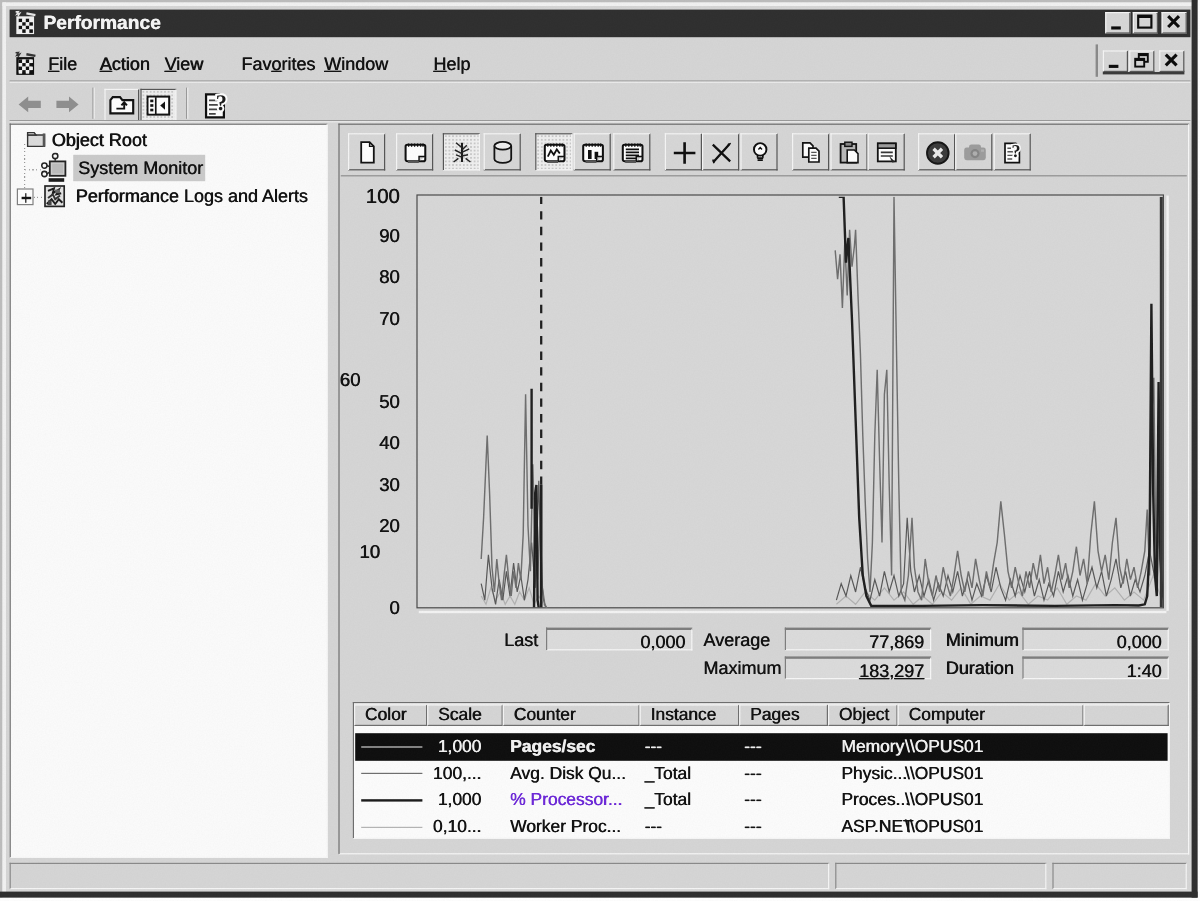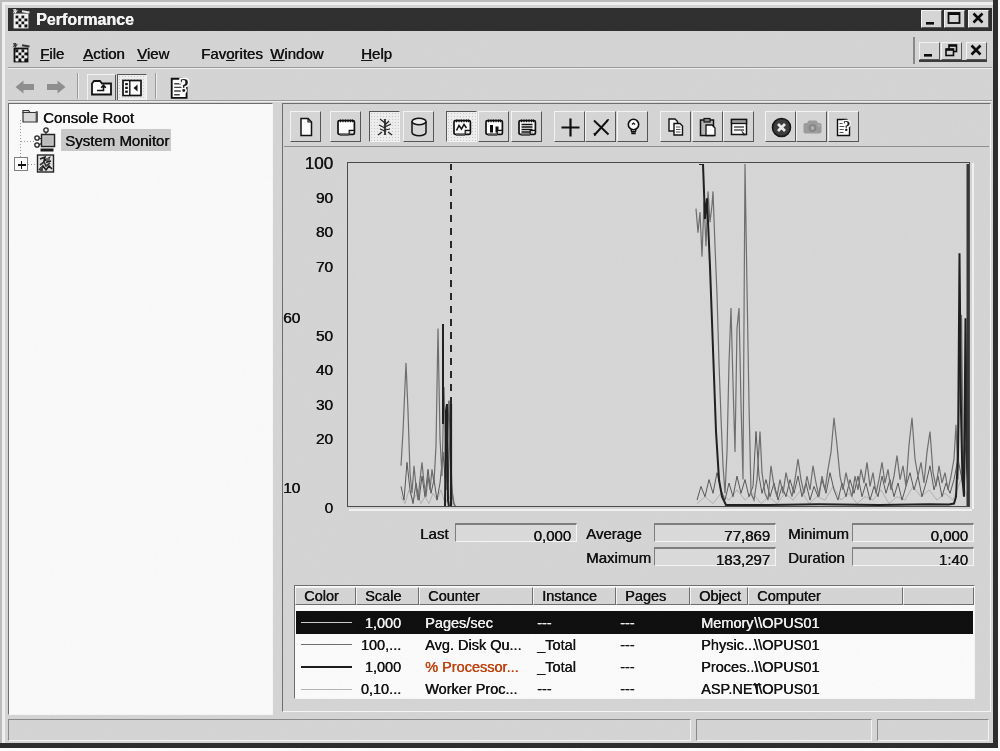--- a/index.html
+++ b/index.html
@@ -145,21 +145,21 @@
 <div class="abs" style="left:8px;top:101px;width:984px;height:1px;background:#f0f0f0;"></div>
 <div class="abs" style="left:8px;top:103px;width:265px;height:612px;border-top:1.5px solid #6e6e6e;border-left:1.5px solid #6e6e6e;border-right:1.5px solid #f8f8f8;border-bottom:1.5px solid #f8f8f8;background:#fcfcfc;"></div>
 <div class="abs" style="left:20px;top:120px;width:1px;height:44px;background-image:repeating-linear-gradient(to bottom,#9a9a9a 0 1px,transparent 1px 3px);"></div>
 <div class="abs" style="left:21px;top:141px;width:13px;height:1px;background-image:repeating-linear-gradient(to right,#9a9a9a 0 1px,transparent 1px 3px);"></div>
 <div class="abs" style="left:28px;top:164px;width:7px;height:1px;background-image:repeating-linear-gradient(to right,#9a9a9a 0 1px,transparent 1px 3px);"></div>
 <div class="abs" style="left:22px;top:108px;"><svg width="17" height="16" viewBox="0 0 17 16">
 <path d="M1 4.5 L1 14 L15 14 L15 4.5 Z" fill="#dcdcdc" stroke="#333" stroke-width="1.2"></path>
 <path d="M1 4.5 L1 2.5 L6.5 2.5 L8 4.5 Z" fill="#dcdcdc" stroke="#333" stroke-width="1.2"></path>
 <rect x="13.6" y="3.2" width="2.2" height="11" fill="#555"></rect>
 </svg></div>
-<div class="txt" style="left:43px;top:109px;">Console Root</div>
+<div class="txt" style="left:43px;top:109px;">Object Root</div>
 <div class="abs" style="left:34px;top:127px;"><svg width="25" height="26" viewBox="0 0 25 26">
 <circle cx="12" cy="3" r="2.2" fill="none" stroke="#222" stroke-width="1.3"></circle>
 <circle cx="3" cy="11" r="2.2" fill="none" stroke="#222" stroke-width="1.3"></circle>
 <circle cx="3" cy="18" r="2.2" fill="none" stroke="#222" stroke-width="1.3"></circle>
 <line x1="5" y1="11" x2="8" y2="12" stroke="#222" stroke-width="1.2"></line>
 <line x1="5" y1="18" x2="8" y2="16" stroke="#222" stroke-width="1.2"></line>
 <line x1="12" y1="5" x2="12" y2="7" stroke="#222" stroke-width="1.2"></line>
 <rect x="7.5" y="7.5" width="13" height="12" fill="#cdcdcd" stroke="#222" stroke-width="1.5"></rect>
 <rect x="9.5" y="9.5" width="9" height="8" fill="#bdbdbd"></rect>
 <rect x="6.5" y="21.5" width="13" height="3" fill="#1a1a1a"></rect>
@@ -171,20 +171,21 @@
       <div class="abs" style="left:5.7px;top:2.8px;width:1.6px;height:8px;background:#111;"></div>
     </div>
 <div class="abs" style="left:36px;top:153px;"><svg width="19" height="21" viewBox="0 0 19 21">
 <rect x="1.5" y="2" width="16" height="17" fill="#e3e3e3" stroke="#222" stroke-width="1.4"></rect>
 <path d="M4 6 L9 4 L8 8 L13 5 L11 9 L15 8" fill="none" stroke="#1a1a1a" stroke-width="1.6"></path>
 <path d="M4 12 L8 9 L10 13 L14 10" fill="none" stroke="#333" stroke-width="1.6"></path>
 <path d="M3 17 L7 13 L10 17 L13 13 L16 16" fill="none" stroke="#1a1a1a" stroke-width="1.6"></path>
 <rect x="4" y="14" width="3" height="4" fill="#444"></rect>
 <rect x="10" y="5" width="4" height="3" fill="#666"></rect>
 </svg></div>
+<div class="txt" style="left:63px;top:155px;">Performance Logs and Alerts</div>
 <div class="abs" style="left:282px;top:103px;width:709px;height:609px;border-top:1.5px solid #6e6e6e;border-left:1.5px solid #6e6e6e;border-right:1.5px solid #f8f8f8;border-bottom:1.5px solid #f8f8f8;background:#d6d6d6;"></div>
 <div class="abs btn" style="left:290px;top:111px;width:31px;height:31px;">
       <div class="abs" style="left:4.5px;top:4.5px;"><svg width="20" height="20" viewBox="0 0 20 20">
           <path d="M5 1.5 L12 1.5 L15.5 5 L15.5 18.5 L5 18.5 Z" fill="#fff" stroke="#111" stroke-width="1.5"></path>
           <path d="M12 1.5 L12 5 L15.5 5" fill="none" stroke="#111" stroke-width="1.2"></path>
         </svg></div>
     </div>
 <div class="abs btn" style="left:330px;top:111px;width:31px;height:31px;">
       <div class="abs" style="left:4.5px;top:4.5px;"><svg width="21" height="21" viewBox="0 0 21 21">
           <rect x="2" y="3.6" width="16.4" height="13.8" rx="1.5" fill="#fff" stroke="#0d0d0d" stroke-width="1.7"></rect>
@@ -303,21 +304,21 @@
 <div class="abs" style="left:284px;top:146px;width:705px;height:1.2px;background:#8f8f8f;"></div>
 <div class="txt" style="left:283px;top:154.0px;width:50px;text-align:right;font-size:17px;">100</div>
 <div class="txt" style="left:283px;top:188.5px;width:50px;text-align:right;font-size:15.5px;">90</div>
 <div class="txt" style="left:283px;top:223.0px;width:50px;text-align:right;font-size:15.5px;">80</div>
 <div class="txt" style="left:283px;top:257.5px;width:50px;text-align:right;font-size:15.5px;">70</div>
 <div class="txt" style="left:283px;top:292.0px;width:50px;font-size:15.5px;margin-top:17px;">60</div>
 <div class="txt" style="left:283px;top:326.5px;width:50px;text-align:right;font-size:15.5px;">50</div>
 <div class="txt" style="left:283px;top:361.0px;width:50px;text-align:right;font-size:15.5px;">40</div>
 <div class="txt" style="left:283px;top:395.5px;width:50px;text-align:right;font-size:15.5px;">30</div>
 <div class="txt" style="left:283px;top:430.0px;width:50px;text-align:right;font-size:15.5px;">20</div>
-<div class="txt" style="left:283px;top:479px;width:50px;text-align:left;font-size:15.5px;">10</div>
+<div class="txt" style="left:283px;top:452px;width:50px;text-align:center;font-size:15.5px;">10</div>
 <div class="txt" style="left:283px;top:499.0px;width:50px;text-align:right;font-size:15.5px;">0</div>
 <div class="abs" style="left:347px;top:162px;width:623px;height:345px;background:#d8d8d8;border:1.5px solid #4a4a4a;"></div>
 <div class="abs" style="left:349px;top:508.5px;width:623px;height:2.5px;background:#f4f4f4;"></div>
 <div class="abs" style="left:971.5px;top:163px;width:2.5px;height:346px;background:#f4f4f4;"></div>
 <svg class="abs" style="left:348.5px;top:163.5px;" width="620" height="342" viewBox="0 0 620 342">
       <polyline points="52.0,332.7 56.0,339.6 60.0,325.9 64.0,336.1 68.0,329.3 72.0,339.6 76.0,332.7 80.0,339.6 84.0,329.3 88.0,336.1 92.0,325.9 96.0,339.6 100.0,332.7 104.0,339.6 107.0,343.0" fill="none" stroke="#b2b2b2" stroke-width="1"></polyline>
       <polyline points="348.0,339.6 356.0,332.7 364.0,339.6 372.0,329.3 380.0,336.1 388.0,325.9 396.0,336.1 404.0,329.3 412.0,339.6 420.0,332.7 428.0,339.6 436.0,329.3 444.0,336.1 452.0,325.9 460.0,339.6 468.0,332.7 476.0,336.1 484.0,322.4 492.0,336.1 500.0,329.3 508.0,339.6 516.0,332.7 524.0,336.1 532.0,325.9 540.0,339.6 548.0,332.7 556.0,336.1 564.0,322.4 572.0,332.7 580.0,325.9 588.0,336.1 596.0,329.3 604.0,336.1 612.0,315.6 618.0,332.7 621.0,339.6" fill="none" stroke="#b2b2b2" stroke-width="1"></polyline>
       <polyline points="52.0,322.4 55.0,336.1 58.0,298.4 61.0,325.9 64.0,339.6 67.0,319.0 70.0,336.1 73.0,312.1 76.0,332.7 79.0,305.3 82.0,329.3 85.0,315.6 88.0,336.1 91.0,319.0 94.0,288.1 97.0,325.9 100.0,236.7 102.0,315.6 104.0,336.1 106.0,343.0" fill="none" stroke="#585858" stroke-width="1"></polyline>
       <polyline points="348.0,336.1 352.0,322.4 356.0,332.7 360.0,315.6 364.0,329.3 368.0,308.7 372.0,325.9 376.0,336.1 380.0,319.0 384.0,332.7 388.0,312.1 392.0,329.3 396.0,315.6 400.0,332.7 404.0,322.4 407.0,267.5 410.0,312.1 413.0,329.3 417.0,315.6 421.0,332.7 425.0,319.0 429.0,336.1 433.0,322.4 437.0,332.7 441.0,315.6 445.0,329.3 449.0,312.1 453.0,332.7 457.0,319.0 461.0,336.1 465.0,322.4 469.0,332.7 473.0,315.6 477.0,329.3 481.0,308.7 485.0,325.9 489.0,336.1 493.0,319.0 497.0,332.7 501.0,315.6 505.0,329.3 509.0,312.1 513.0,332.7 517.0,319.0 521.0,336.1 525.0,322.4 529.0,332.7 533.0,312.1 537.0,329.3 541.0,315.6 545.0,332.7 549.0,319.0 553.0,336.1 557.0,322.4 561.0,308.7 565.0,325.9 569.0,312.1 573.0,332.7 577.0,319.0 581.0,301.8 585.0,325.9 589.0,312.1 593.0,332.7 597.0,319.0 601.0,329.3 605.0,315.6 609.0,295.0 613.0,315.6 617.0,281.3 619.0,322.4 621.0,336.1" fill="none" stroke="#585858" stroke-width="1"></polyline>
       <polyline points="52.0,301.8 54.0,267.5 57.0,198.9 59.0,247.0 61.0,308.7 63.0,329.3 65.0,301.8 67.0,322.4 69.0,336.1 71.0,315.6 73.0,298.4 75.0,319.0 77.0,332.7 79.0,312.1 81.0,325.9 83.0,305.3 85.0,319.0 87.0,281.3 89.0,164.6 91.0,274.4 93.0,312.1 95.0,222.9 97.0,295.0 99.0,319.0 101.0,267.5 103.0,325.9 105.0,339.6 107.0,343.0" fill="none" stroke="#6e6e6e" stroke-width="1.2"></polyline>
@@ -336,21 +337,21 @@
 <div class="txt" style="left:586px;top:525px;">Average</div>
 <div class="abs" style="left:654px;top:523px;width:122px;height:19px;background:#dcdcdc;border-top:2px solid #7e7e7e;border-left:1.5px solid #7e7e7e;border-right:1.5px solid #f8f8f8;border-bottom:1.5px solid #f8f8f8;">
       <div class="txt" style="right:5px;top:1.5px;font-size:15px;">77,869</div>
     </div>
 <div class="txt" style="left:788px;top:525px;">Minimum</div>
 <div class="abs" style="left:852px;top:523px;width:122px;height:19px;background:#dcdcdc;border-top:2px solid #7e7e7e;border-left:1.5px solid #7e7e7e;border-right:1.5px solid #f8f8f8;border-bottom:1.5px solid #f8f8f8;">
       <div class="txt" style="right:5px;top:1.5px;font-size:15px;">0,000</div>
     </div>
 <div class="txt" style="left:586px;top:549px;">Maximum</div>
 <div class="abs" style="left:654px;top:547px;width:122px;height:19px;background:#dcdcdc;border-top:2px solid #7e7e7e;border-left:1.5px solid #7e7e7e;border-right:1.5px solid #f8f8f8;border-bottom:1.5px solid #f8f8f8;">
-      <div class="txt" style="right:5px;top:1.5px;font-size:15px;">183,297</div>
+      <div class="txt" style="right:5px;top:1.5px;font-size:15px;text-decoration:underline;">183,297</div>
     </div>
 <div class="txt" style="left:788px;top:549px;">Duration</div>
 <div class="abs" style="left:852px;top:547px;width:122px;height:19px;background:#dcdcdc;border-top:2px solid #7e7e7e;border-left:1.5px solid #7e7e7e;border-right:1.5px solid #f8f8f8;border-bottom:1.5px solid #f8f8f8;">
       <div class="txt" style="right:5px;top:1.5px;font-size:15px;margin-left:36px;">1:40</div>
     </div>
 <div class="abs" style="left:294px;top:585px;width:681px;height:114px;background:#fdfdfd;border-top:1.5px solid #6e6e6e;border-left:1.5px solid #6e6e6e;border-right:1.5px solid #f8f8f8;border-bottom:1.5px solid #f8f8f8;"></div>
 <div class="abs" style="left:295px;top:586.5px;width:61px;height:18.5px;background:#d6d6d6;border-top:1px solid #f6f6f6;border-left:1px solid #f6f6f6;border-right:1px solid #6e6e6e;border-bottom:1px solid #6e6e6e;"></div>
 <div class="txt" style="left:304px;top:588px;font-size:14.5px;">Color</div>
 <div class="abs" style="left:356px;top:586.5px;width:63px;height:18.5px;background:#d6d6d6;border-top:1px solid #f6f6f6;border-left:1px solid #f6f6f6;border-right:1px solid #6e6e6e;border-bottom:1px solid #6e6e6e;"></div>
 <div class="txt" style="left:365px;top:588px;font-size:14.5px;">Scale</div>
@@ -361,35 +362,35 @@
 <div class="abs" style="left:616px;top:586.5px;width:74px;height:18.5px;background:#d6d6d6;border-top:1px solid #f6f6f6;border-left:1px solid #f6f6f6;border-right:1px solid #6e6e6e;border-bottom:1px solid #6e6e6e;"></div>
 <div class="txt" style="left:625px;top:588px;font-size:14.5px;">Pages</div>
 <div class="abs" style="left:690px;top:586.5px;width:58px;height:18.5px;background:#d6d6d6;border-top:1px solid #f6f6f6;border-left:1px solid #f6f6f6;border-right:1px solid #6e6e6e;border-bottom:1px solid #6e6e6e;"></div>
 <div class="txt" style="left:699px;top:588px;font-size:14.5px;">Object</div>
 <div class="abs" style="left:748px;top:586.5px;width:155px;height:18.5px;background:#d6d6d6;border-top:1px solid #f6f6f6;border-left:1px solid #f6f6f6;border-right:1px solid #6e6e6e;border-bottom:1px solid #6e6e6e;"></div>
 <div class="txt" style="left:757px;top:588px;font-size:14.5px;">Computer</div>
 <div class="abs" style="left:903px;top:586.5px;width:70.5px;height:18.5px;background:#d6d6d6;border-top:1px solid #f6f6f6;border-left:1px solid #f6f6f6;border-right:1px solid #6e6e6e;border-bottom:1px solid #6e6e6e;"></div>
 <div class="abs" style="left:296px;top:611px;width:676.5px;height:23px;background:#0d0d0d;"></div>
 <div class="abs" style="left:301px;top:621.9px;width:51px;height:1.2px;background:#cfcfcf;"></div>
 <div class="txt" style="left:352px;top:614.5px;width:49px;text-align:right;font-size:14.5px;color:#f2f2f2;">1,000</div>
-<div class="txt" style="left:425px;top:614.5px;font-size:14.5px;color:#f2f2f2;">Pages/sec</div>
+<div class="txt" style="left:425px;top:614.5px;font-size:14.5px;color:#f2f2f2;font-weight:bold;">Pages/sec</div>
 <div class="txt" style="left:537px;top:614.5px;font-size:14.5px;color:#f2f2f2;">---</div>
 <div class="txt" style="left:620px;top:614.5px;font-size:14.5px;color:#f2f2f2;">---</div>
 <div class="txt" style="left:701px;top:614.5px;font-size:14.5px;color:#f2f2f2;">Memory</div>
 <div class="txt" style="left:754px;top:614.5px;font-size:14.5px;color:#f2f2f2;">\\OPUS01</div>
 <div class="abs" style="left:301px;top:644.2px;width:51px;height:1.2px;background:#6e6e6e;"></div>
 <div class="txt" style="left:352px;top:636.8px;width:49px;text-align:right;font-size:14.5px;color:#111;">100,...</div>
 <div class="txt" style="left:425px;top:636.8px;font-size:14.5px;color:#111;">Avg. Disk Qu...</div>
 <div class="txt" style="left:537px;top:636.8px;font-size:14.5px;color:#111;">_Total</div>
 <div class="txt" style="left:620px;top:636.8px;font-size:14.5px;color:#111;">---</div>
 <div class="txt" style="left:701px;top:636.8px;font-size:14.5px;color:#111;">Physic...</div>
 <div class="txt" style="left:754px;top:636.8px;font-size:14.5px;color:#111;">\\OPUS01</div>
 <div class="abs" style="left:301px;top:666.0px;width:51px;height:2.2px;background:#1a1a1a;"></div>
 <div class="txt" style="left:352px;top:659.1px;width:49px;text-align:right;font-size:14.5px;color:#111;">1,000</div>
-<div class="txt" style="left:425px;top:659.1px;font-size:14.5px;color:#c2410c;">% Processor...</div>
+<div class="txt" style="left:425px;top:659.1px;font-size:14.5px;color:#6d28d9;">% Processor...</div>
 <div class="txt" style="left:537px;top:659.1px;font-size:14.5px;color:#111;">_Total</div>
 <div class="txt" style="left:620px;top:659.1px;font-size:14.5px;color:#111;">---</div>
 <div class="txt" style="left:701px;top:659.1px;font-size:14.5px;color:#111;">Proces...</div>
 <div class="txt" style="left:754px;top:659.1px;font-size:14.5px;color:#111;">\\OPUS01</div>
 <div class="abs" style="left:301px;top:688.9px;width:51px;height:1.0px;background:#b5b5b5;"></div>
 <div class="txt" style="left:352px;top:681.4px;width:49px;text-align:right;font-size:14.5px;color:#111;">0,10...</div>
 <div class="txt" style="left:425px;top:681.4px;font-size:14.5px;color:#111;">Worker Proc...</div>
 <div class="txt" style="left:537px;top:681.4px;font-size:14.5px;color:#111;">---</div>
 <div class="txt" style="left:620px;top:681.4px;font-size:14.5px;color:#111;">---</div>
 <div class="txt" style="left:701px;top:681.4px;font-size:14.5px;color:#111;">ASP.NET</div>

